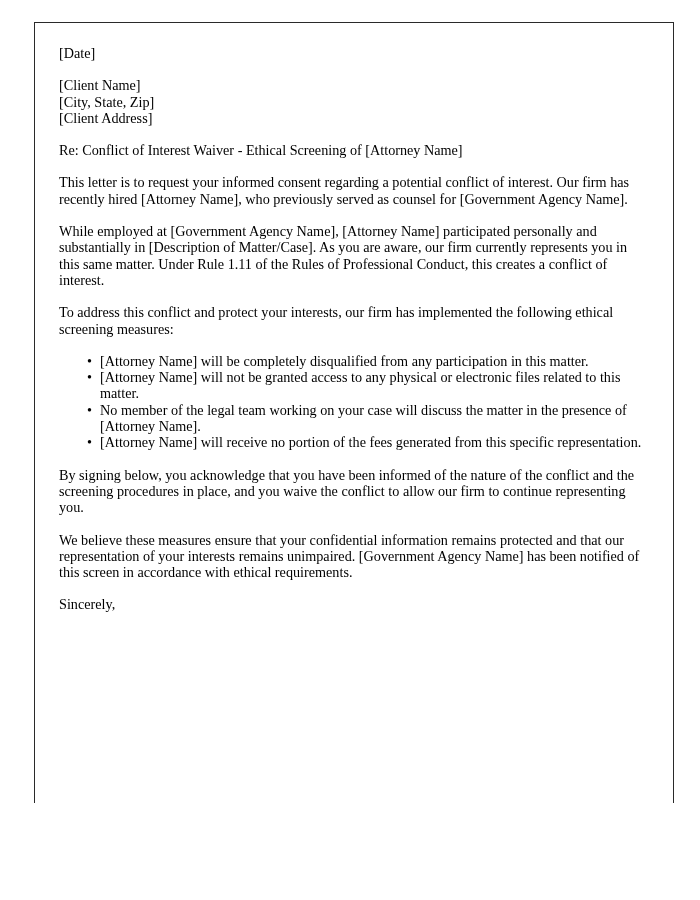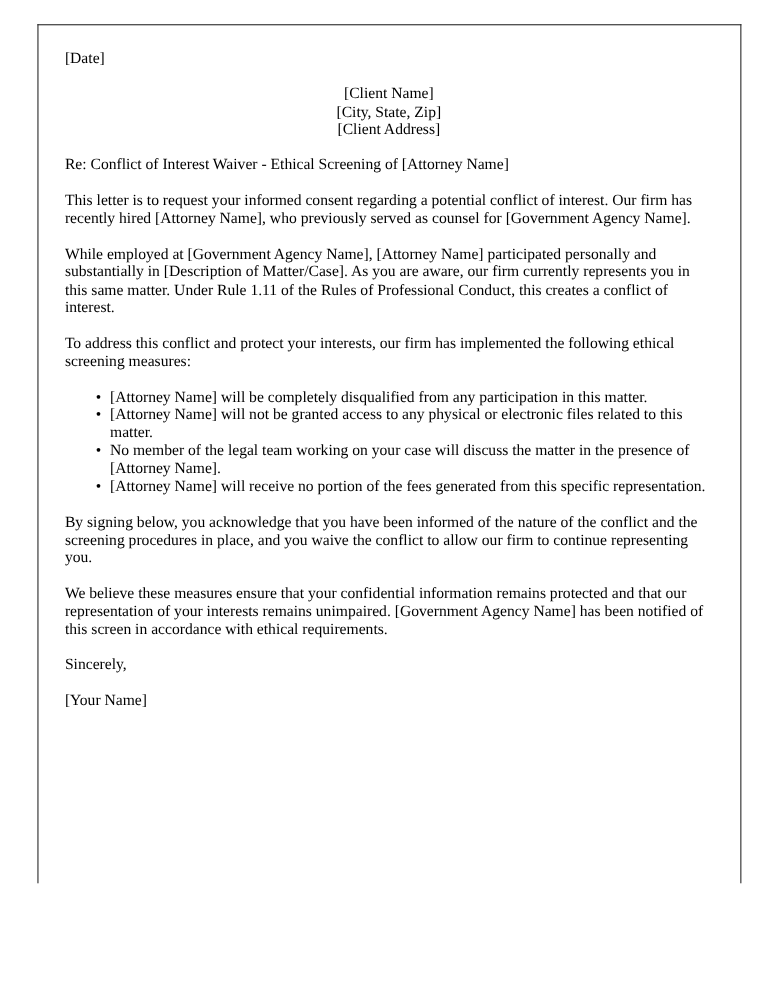--- a/index.html
+++ b/index.html
@@ -41,21 +41,20 @@
   }
 
   .para {
     margin: 0 0 16px 0;
     text-align: left;
     white-space: normal;
   }
 
   .addr-block {
     margin: 0 0 16px 0;
-    text-align: center;
   }
   .addr-line {
     display: block;
   }
 
   .bullet-list {
     list-style: none;
     margin: 0 0 16px 0;
     padding: 0;
   }
@@ -121,17 +120,16 @@
       </li>
     </ul>
 
     <p class="para">By signing below, you acknowledge that you have been informed of the nature of the conflict and the screening procedures in place, and you waive the conflict to allow our firm to continue representing you.</p>
 
     <p class="para">We believe these measures ensure that your confidential information remains protected and that our representation of your interests remains unimpaired. [Government Agency Name] has been notified of this screen in accordance with ethical requirements.</p>
 
     <p class="para">Sincerely,</p>
 
     <div class="sig-block">
-      <span class="sig-line">[Your Name]</span>
     </div>
 
   </div>
 </div>
 
 </body></html>

